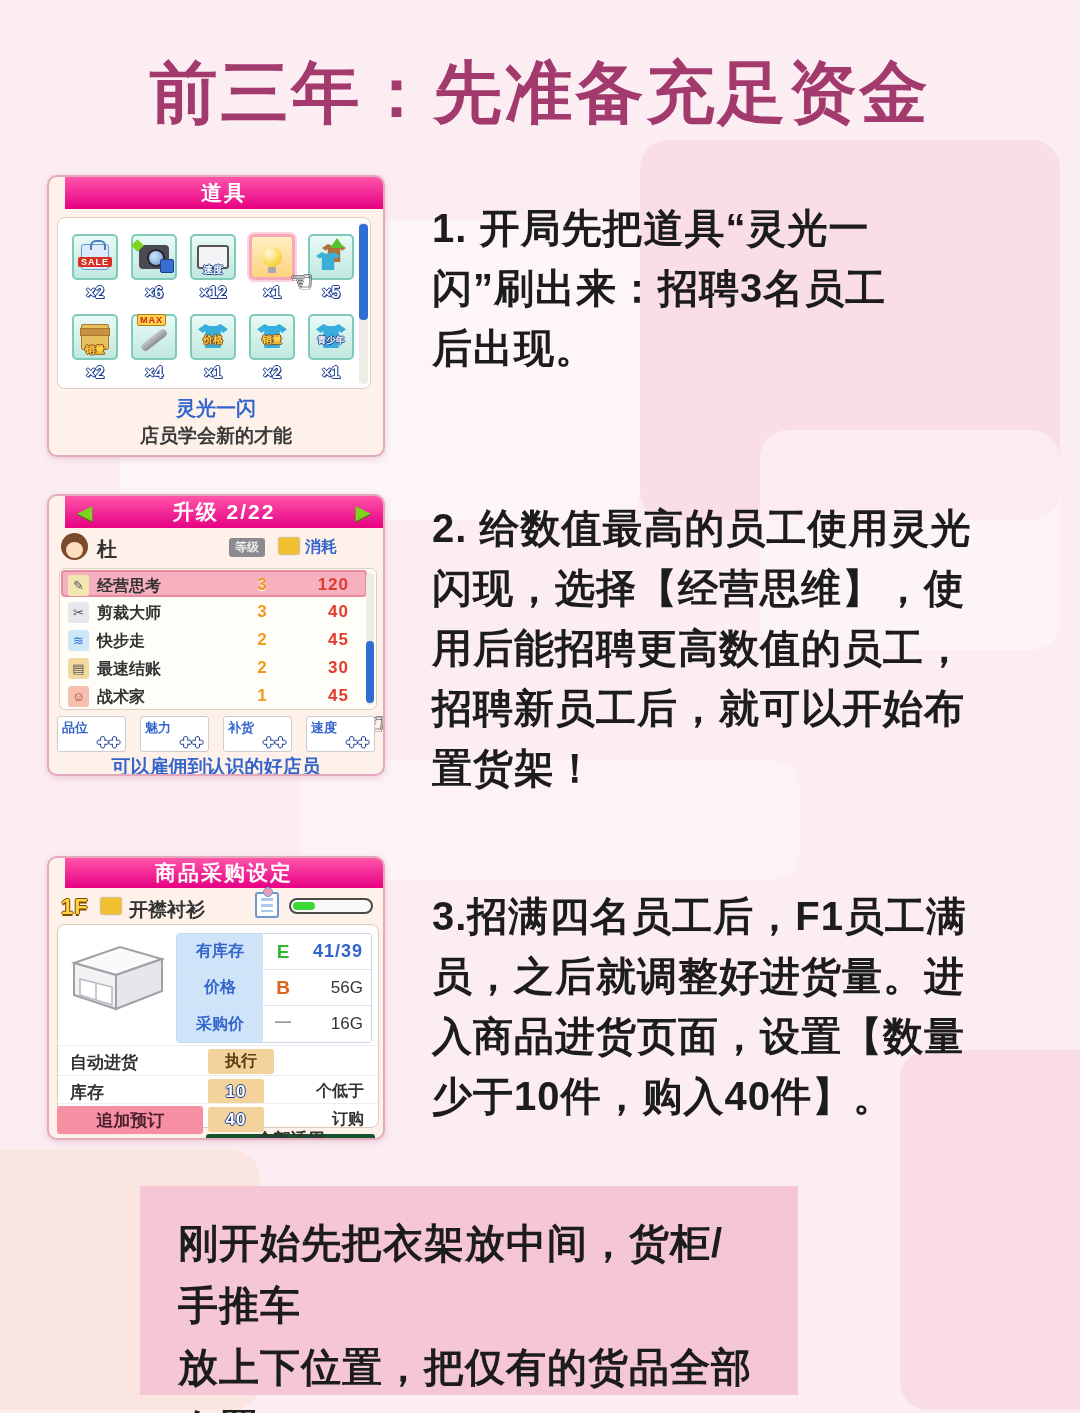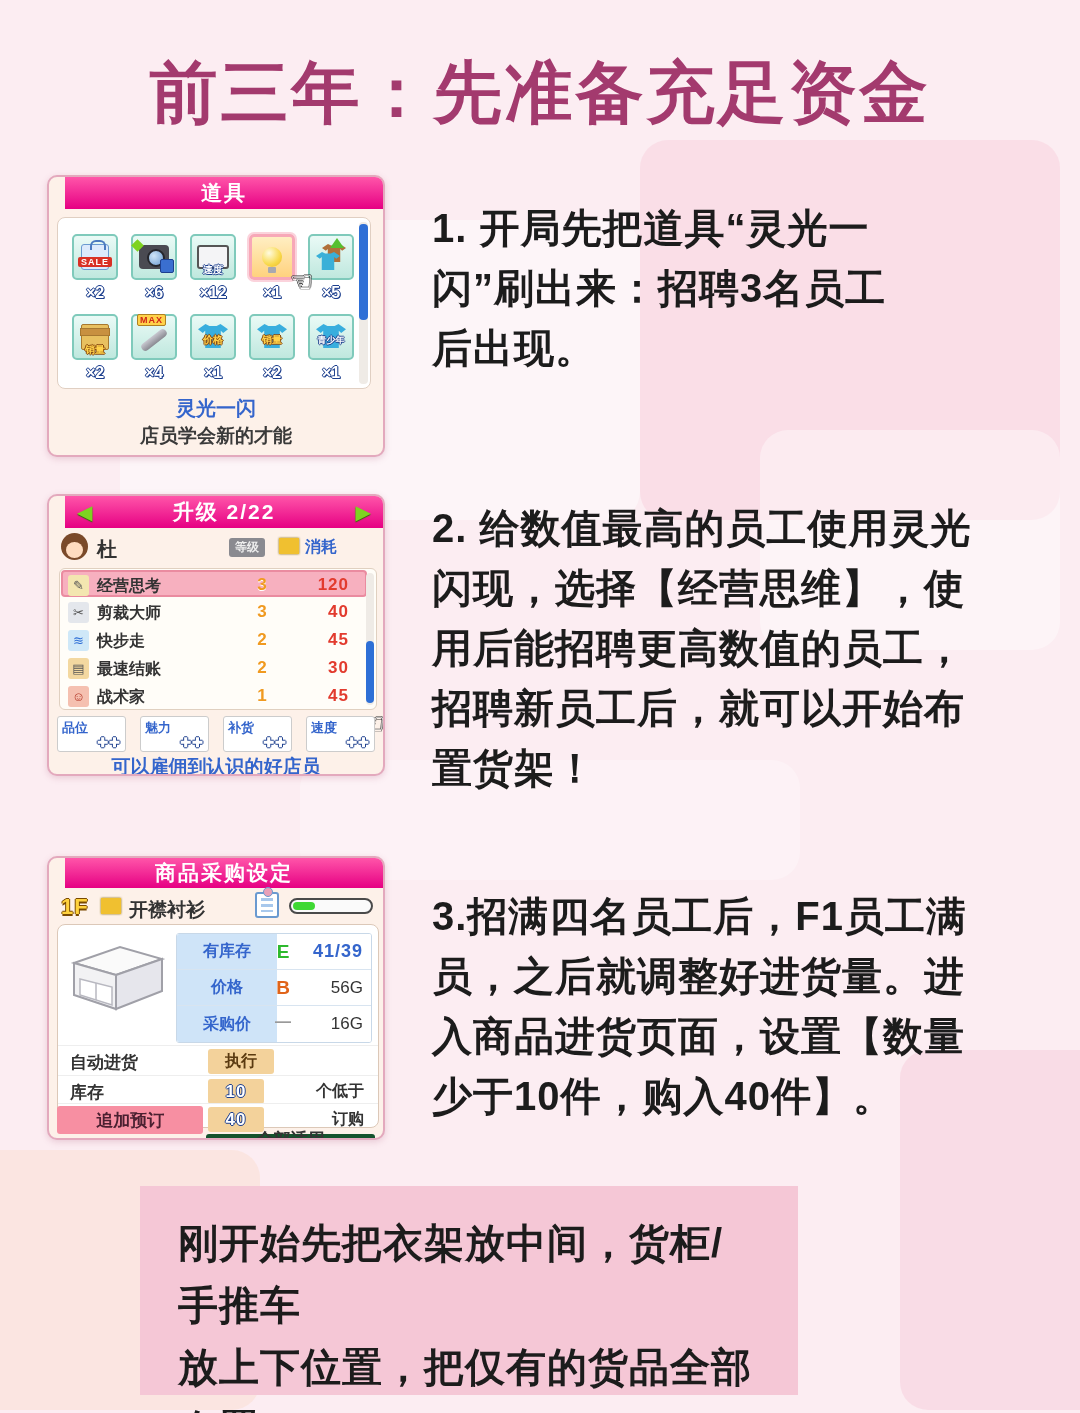--- a/index.html
+++ b/index.html
@@ -149,21 +149,21 @@
     border-radius:50%; background:#e8a0b8; border:1px solid #6a9ad0; }
   .progress { position:absolute; left:240px; top:8px; width:84px; height:16px;
     border:2px solid #4a4a4a; border-radius:8px; background:#fafafa; }
   .progress-fill { position:absolute; left:2px; top:2px; height:8px; width:28%; background:#3ed832; border-radius:4px; }
   .p3-main { position:absolute; left:8px; top:66px; width:322px; height:204px;
     background:#fff; border:1px solid #dcc8b8; border-radius:8px; }
   .shelf { position:absolute; left:4px; top:12px; }
   .info-table { position:absolute; left:118px; top:8px; right:6px; border:1px solid #c8d8e8; border-radius:3px; overflow:hidden; }
   .info-row { position:relative; height:36px; border-bottom:1px solid #d8e4f0; background:#fff; }
   .info-row:last-child { border-bottom:none; }
-  .info-label { position:absolute; left:0; top:0; bottom:0; width:100px; background:#cfe4f8;
+  .info-label { position:absolute; left:0; top:0; bottom:0; width:86px; background:#cfe4f8;
     display:flex; align-items:center; justify-content:center; font-size:16px; font-weight:600; color:#3465cc; }
   .info-grade { position:absolute; left:92px; top:7px; width:28px; text-align:center; font-size:19px; font-weight:bold; }
   .g-e { color:#2db92d; } .g-b { color:#e0641a; } .g-dash { color:#999; font-size:16px; }
   .info-value { position:absolute; right:8px; top:8px; font-size:17px; color:#333; }
   .info-value.stock { font-weight:bold; color:#3465cc; letter-spacing:1px; font-size:18px; top:7px; }
   .auto-row { position:absolute; left:0; right:0; height:30px; border-top:1px solid #eee; }
   .r1 { top:120px; } .r2 { top:150px; } .r3 { top:178px; }
   .row-label { position:absolute; left:12px; top:5px; font-size:17px; font-weight:600; color:#333; }
   .btn-tan { position:absolute; left:150px; top:3px; width:66px; height:25px; background:#f3d29b;
     border-radius:3px; display:flex; align-items:center; justify-content:center;

